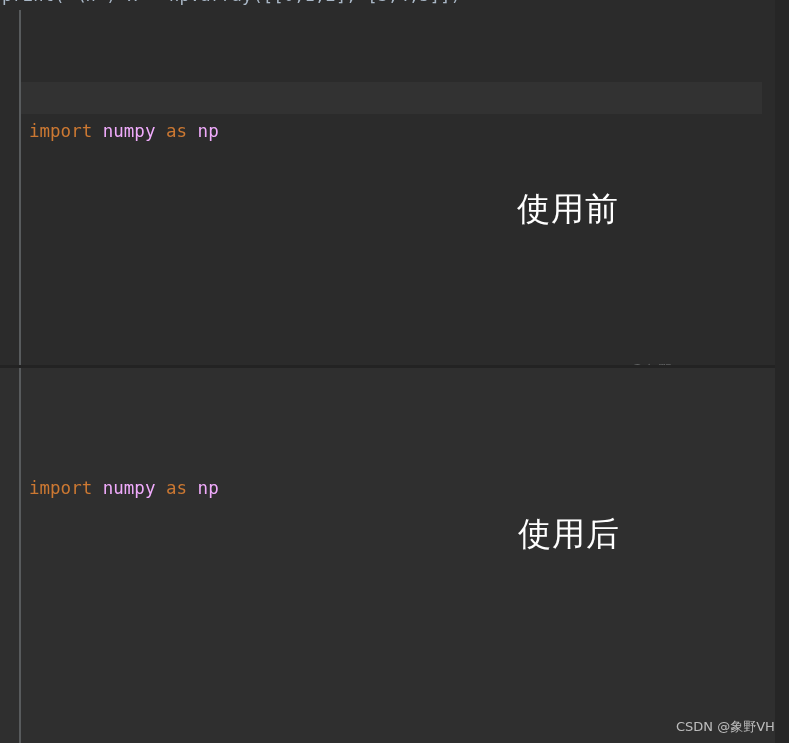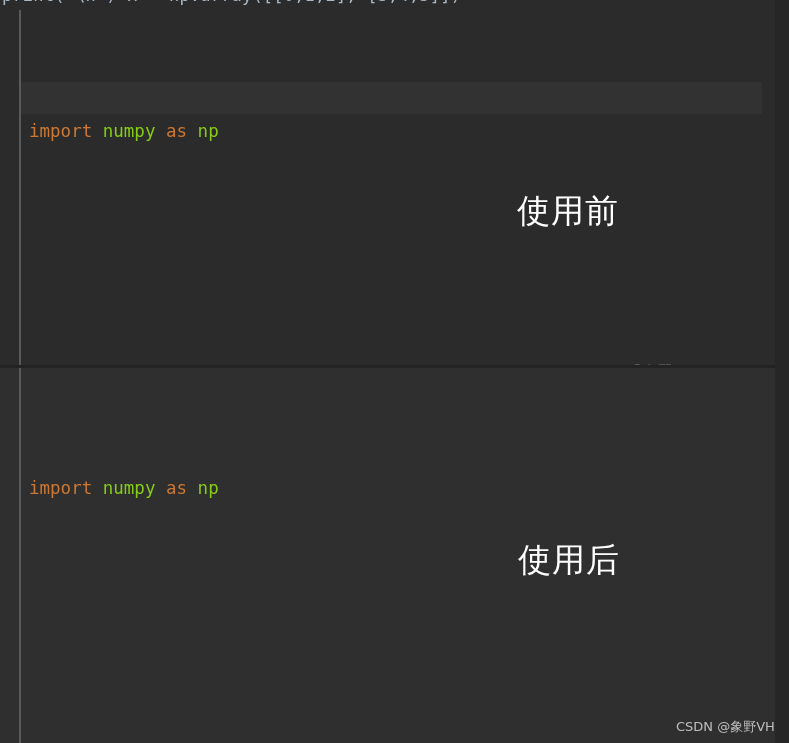--- a/index.html
+++ b/index.html
@@ -79,33 +79,33 @@
     height: 32px;
     background: #323232;
   }
   .panel-1 .hl-row { top: 72px; width: 741px; }
 
   
   .kw    { color: #cc7832; }
   .num   { color: #6897bb; }
   .pn    { color: #a9b7c6; }
   .cm    { color: #cc7832; }
-  .nm    { color: #84cc16; margin-top: 16px; }
+  .nm    { color: #f0abfc; margin-top: 16px; }
 
   
   .annot {
     position: absolute;
     color: #ffffff;
-    font-family: Liberation Serif, serif;
+    font-family: Liberation Mono, monospace;
     font-size: 33px;
     line-height: 1;
     letter-spacing: 1px;
   }
   .annot-before { left: 517px; top: 195px; }
-  .annot-after  { left: 518px; top: 544px; }
+  .annot-after  { left: 518px; top: 520px; }
 
   
   .watermark {
     position: absolute;
     font-family: "DejaVu Sans", "Liberation Sans", sans-serif;
     font-size: 14px;
     white-space: nowrap;
     text-align: center;
   }
   .wm-faint {

